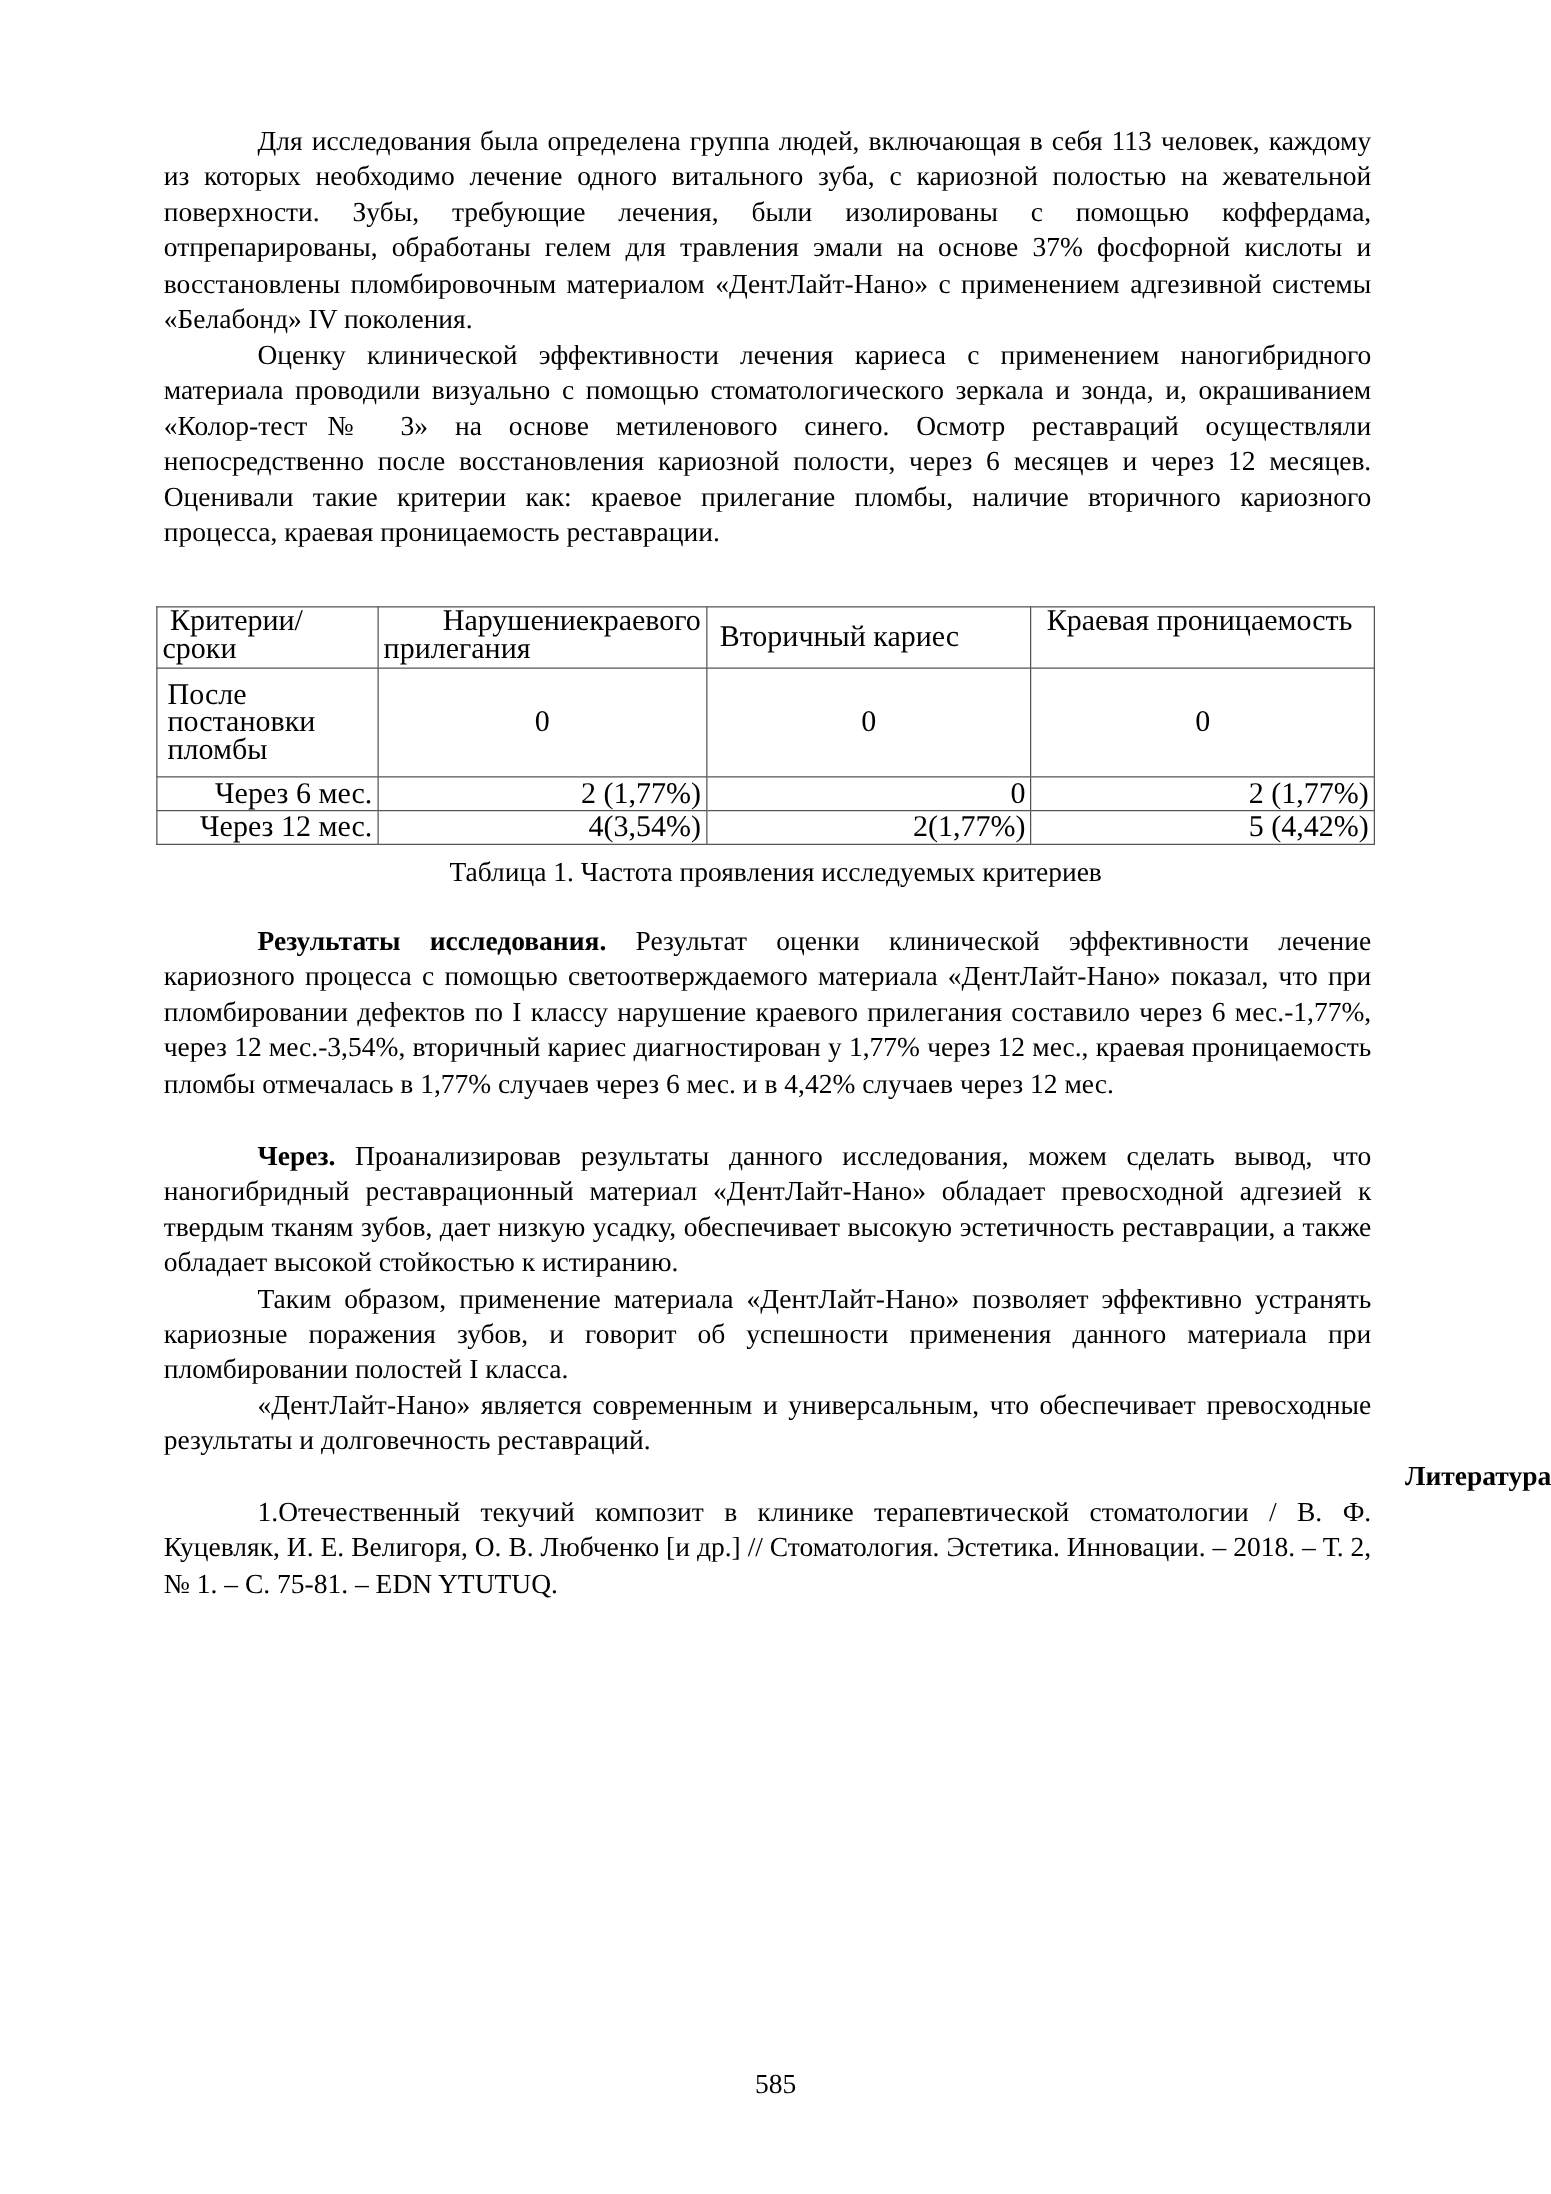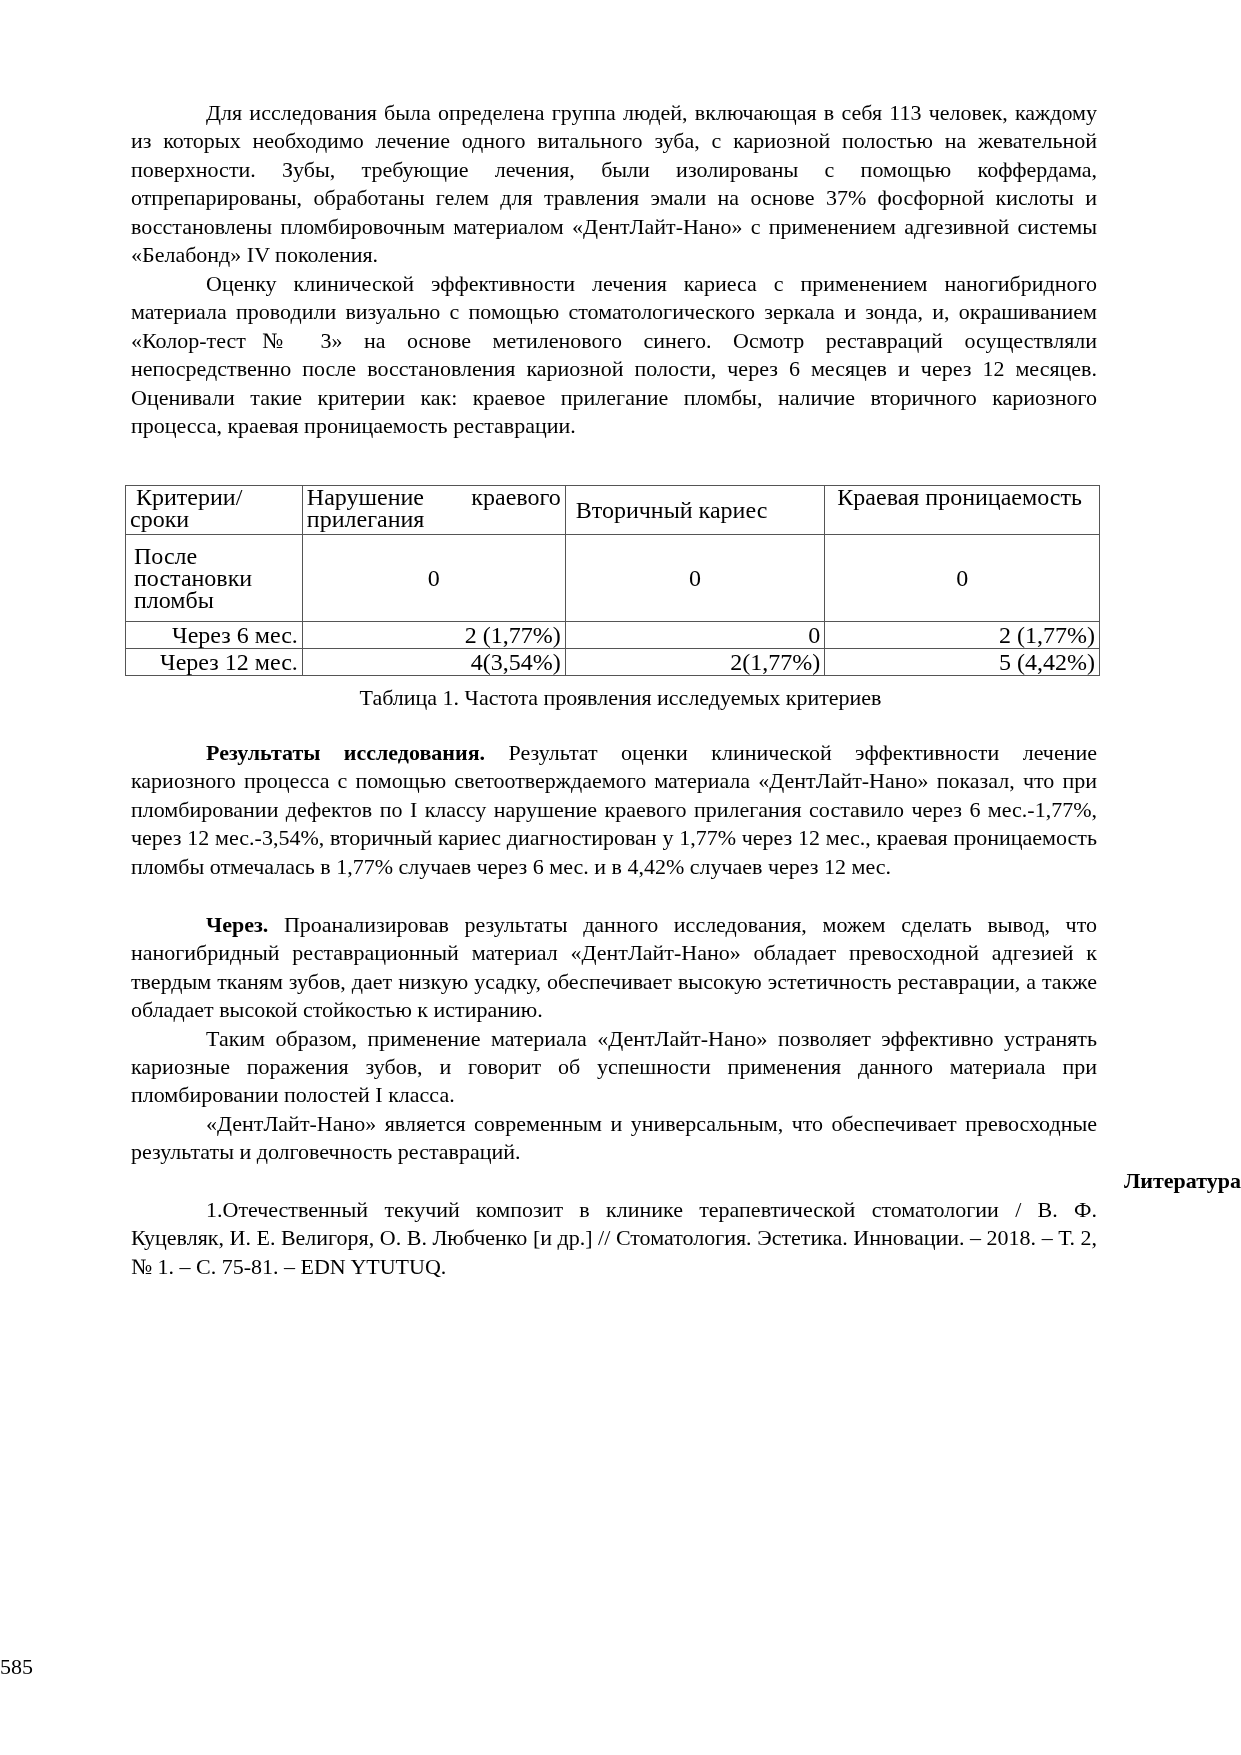--- a/index.html
+++ b/index.html
@@ -21,35 +21,35 @@
     border-collapse: collapse; font-size: 24px; line-height: 22px;
   }
   table.data-table td {
     border: 1.5px solid #555; padding: 0 4px; vertical-align: middle;
   }
   td.c { text-align: center; }
   tr.hdr td { height: 48px; vertical-align: top; }
   tr.hdr td.vmid { vertical-align: middle; }
   tr.r1 td { height: 86px; }
   tr.r2 td, tr.r3 td { height: 26px; text-align: right; }
-  .hdr-split { display: flex; justify-content: space-between; }
+  .hdr-split { display: flex; justify-content: flex-end; }
   .caption {
     position: absolute; left: 0; width: 1241px; top: 684px;
     font-size: 22px; line-height: 28px; text-align: center;
   }
   #p3 { top: 739px; }
   #p4 { top: 911px; }
   .lit-title {
     position: absolute; left: 0; width: 1241px; top: 1167px;
     font-size: 22px; line-height: 28px; text-align: right; font-weight: bold;
   }
   #p5 { top: 1196px; }
   .page-number {
     position: absolute; left: 0; width: 1241px; top: 1654px;
-    font-size: 22px; text-align: left;
+    font-size: 22px; text-align: center;
   }
 </style>
 </head>
 <body>
 
 <div class="page">
 
   <div class="body-text" id="p1">
     <p class="p">Для исследования была определена группа людей, включающая в себя 113 человек, каждому из которых необходимо лечение одного витального зуба, с кариозной полостью на жевательной поверхности. Зубы, требующие лечения, были изолированы с помощью коффердама, отпрепарированы, обработаны гелем для травления эмали на основе 37% фосфорной кислоты и восстановлены пломбировочным материалом «ДентЛайт-Нано» с применением адгезивной системы «Белабонд» IV поколения.</p>
   </div>

